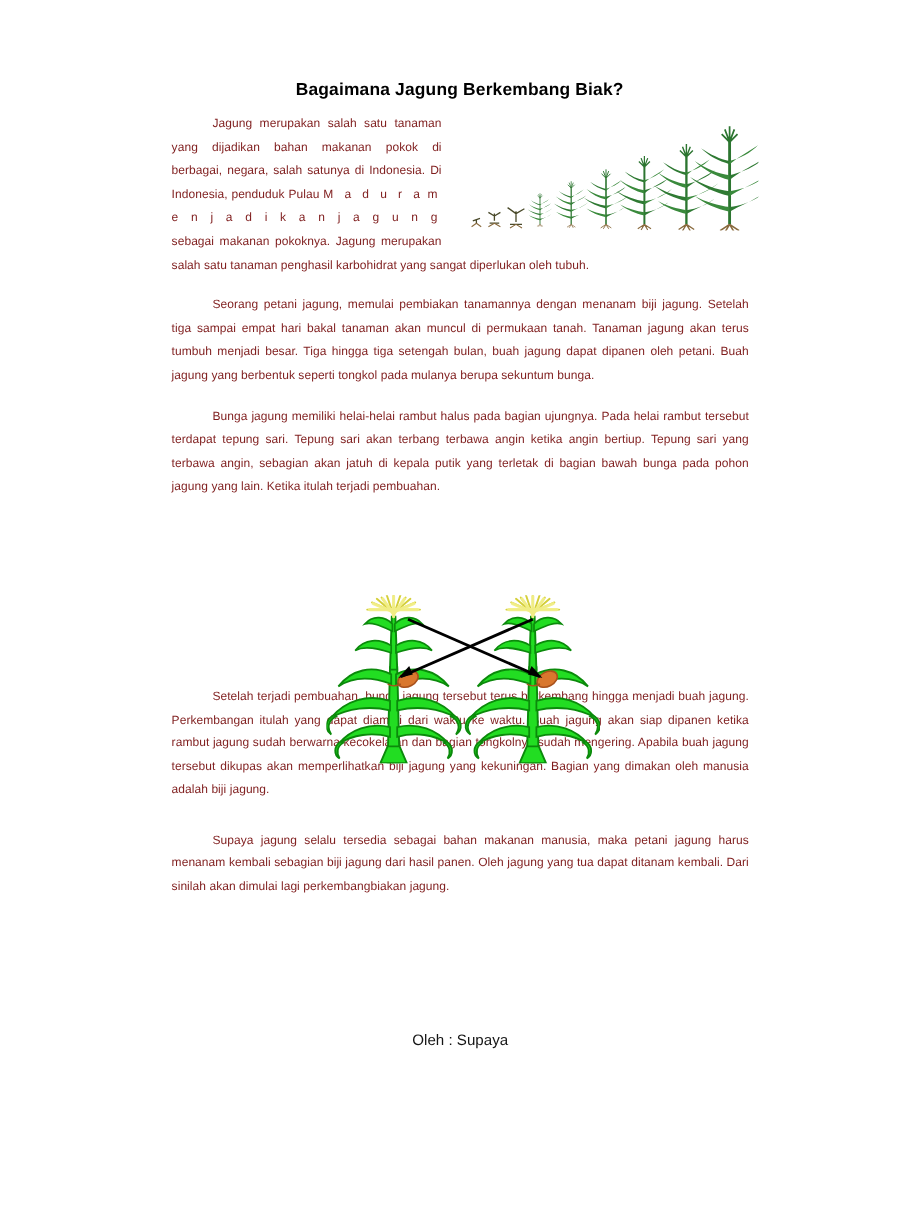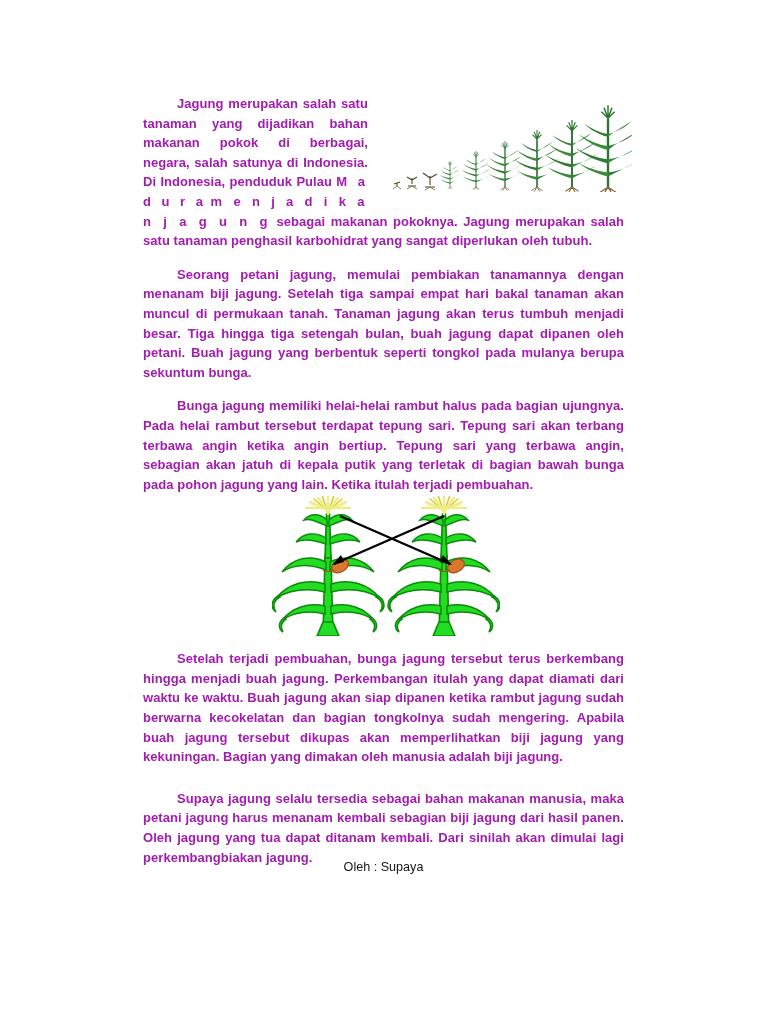--- a/index.html
+++ b/index.html
@@ -42,27 +42,26 @@
   
   .body-col {
     position: absolute;
     left: 143px;
     top: 94px;
     width: 481px;
   }
 
   p.para {
     margin: 0 0 0 0;
-    font-size: 13px;
+    font-size: 10px;
     line-height: 19.6px;
     text-align: justify;
     text-justify: inter-word;
-    color: #a21caf;
+    color: #7f1d1d;
     letter-spacing: 0.05px;
-    font-weight: bold;
   }
   p.para .ind { display: inline-block; width: 34px; }
 
   
   .float-img-wrap {
     float: right;
     width: 248px;
     height: 104px;
     margin: 2px 0 4px 8px;
     shape-margin: 4px;
@@ -102,20 +101,21 @@
     font-size: 12.6px;
     line-height: 18px;
     color: #151515;
   }
 </style>
 </head>
 <body>
 
 <div class="page">
 
+  <div class="doc-title">Bagaimana Jagung Berkembang Biak?</div>
 
   <div class="growth-illus">
     <svg viewBox="0 0 244 96" width="244" height="96" xmlns="http://www.w3.org/2000/svg">
       <defs>
         <g id="cornplant">
 
           <path d="M0,0 L0,-52" stroke="#2c7530" stroke-width="1.8" fill="none"></path>
 
           <path d="M0,-8 C-8,-10 -16,-13 -22,-18 C-15,-14 -7,-12 0,-11 Z" fill="#3a8a3c"></path>
           <path d="M0,-18 C-9,-20 -18,-24 -25,-30 C-17,-25 -8,-22 0,-21 Z" fill="#2f7a33"></path>

